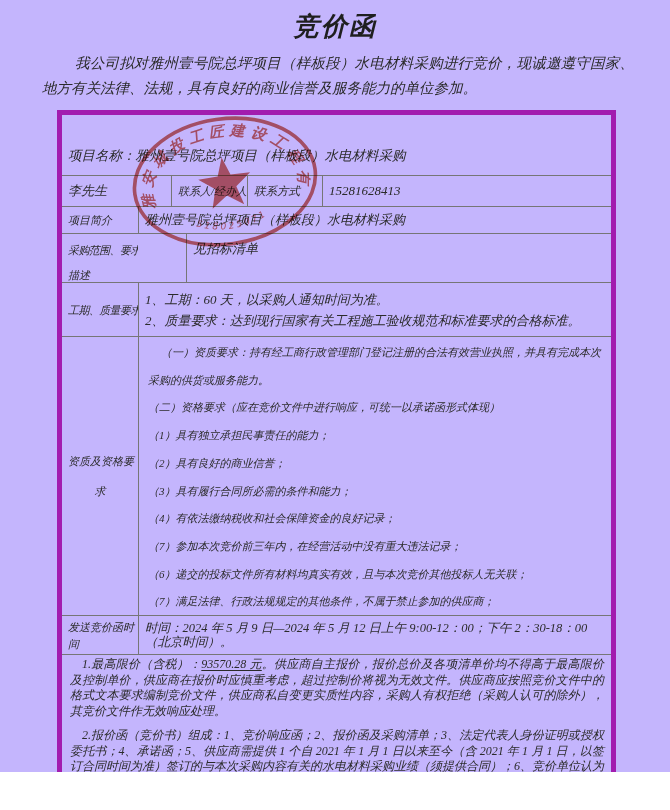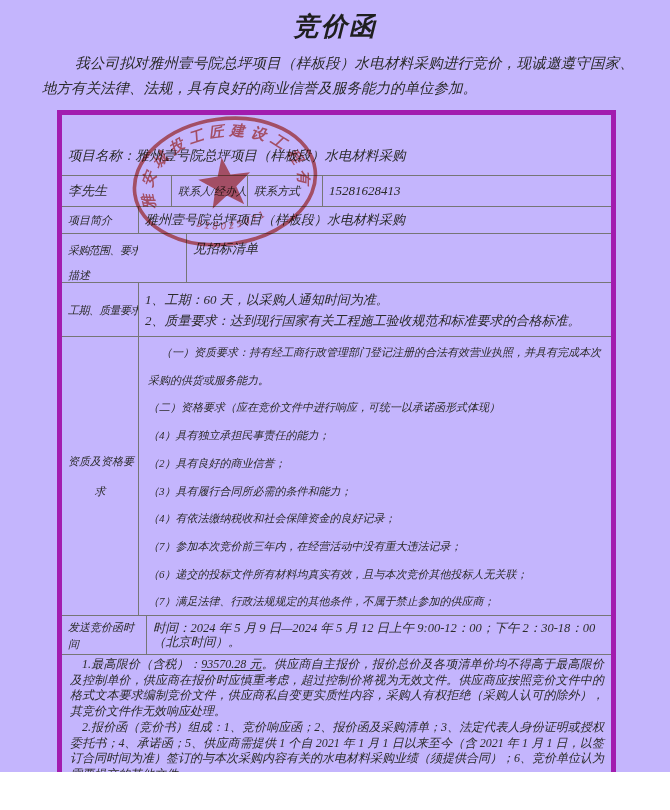--- a/index.html
+++ b/index.html
@@ -43,26 +43,26 @@
   .r5 .lab{justify-content:flex-start;padding-top:4px;line-height:25px;}
   .r5 .val{justify-content:flex-start;padding-top:5px;}
   .r6{height:54px;}
   .r6 .val{line-height:21px;}
   .r7{height:279px;}
   .r7 .lab{line-height:30px;text-align:left;}
   .r7 .lab .ln2{text-align:center;}
   .r7 .val{justify-content:flex-start;font-size:11px;line-height:27.7px;padding:2px 8px 0 9px;}
   .r7 .val p{margin:0;}
   .r7 .val p.first{text-indent:13px;}
-  .r8{height:39px;gap:8px;}
+  .r8{height:39px;}
   .r8 .lab{justify-content:flex-start;padding-top:3px;line-height:17px;}
   .r8 .val{font-size:12.5px;line-height:14px;padding-right:5px;}
   .r9{height:126px;}
   .r9 .lab{font-size:12px;}
-  .r9 .val{justify-content:flex-start;font-size:12px;line-height:15.7px;padding:2px 7px 0 8px;text-align:justify;}
+  .r9 .val{justify-content:flex-start;font-size:12px;line-height:15.7px;padding:2px 7px 0 8px;text-align:justify;gap:8px;}
   .r9 .val p{margin:0;text-indent:12px;}
   .price-underline{text-decoration:underline;text-underline-offset:2px;}
   
   .seal{
     position:absolute;left:129px;top:114px;width:192px;height:136px;
     transform:rotate(-8deg);opacity:0.78;mix-blend-mode:multiply;pointer-events:none;
   }
 </style>
 </head>
 <body>
@@ -117,21 +117,21 @@
     </div>
 
     <div class="row r7">
       <div class="cell lab">
         <span class="ln">资质及资格要</span>
         <span class="ln ln2">求</span>
       </div>
       <div class="cell grow val">
         <p class="first">（一）资质要求：持有经工商行政管理部门登记注册的合法有效营业执照，并具有完成本次采购的供货或服务能力。</p>
         <p>（二）资格要求（应在竞价文件中进行响应，可统一以承诺函形式体现）</p>
-        <p>（4）具有独立承担民事责任的能力；</p>
+        <p>（1）具有独立承担民事责任的能力；</p>
         <p>（2）具有良好的商业信誉；</p>
         <p>（3）具有履行合同所必需的条件和能力；</p>
         <p>（4）有依法缴纳税收和社会保障资金的良好记录；</p>
         <p>（7）参加本次竞价前三年内，在经营活动中没有重大违法记录；</p>
         <p>（6）递交的投标文件所有材料均真实有效，且与本次竞价其他投标人无关联；</p>
         <p>（7）满足法律、行政法规规定的其他条件，不属于禁止参加的供应商；</p>
       </div>
     </div>
 
     <div class="row r8">

